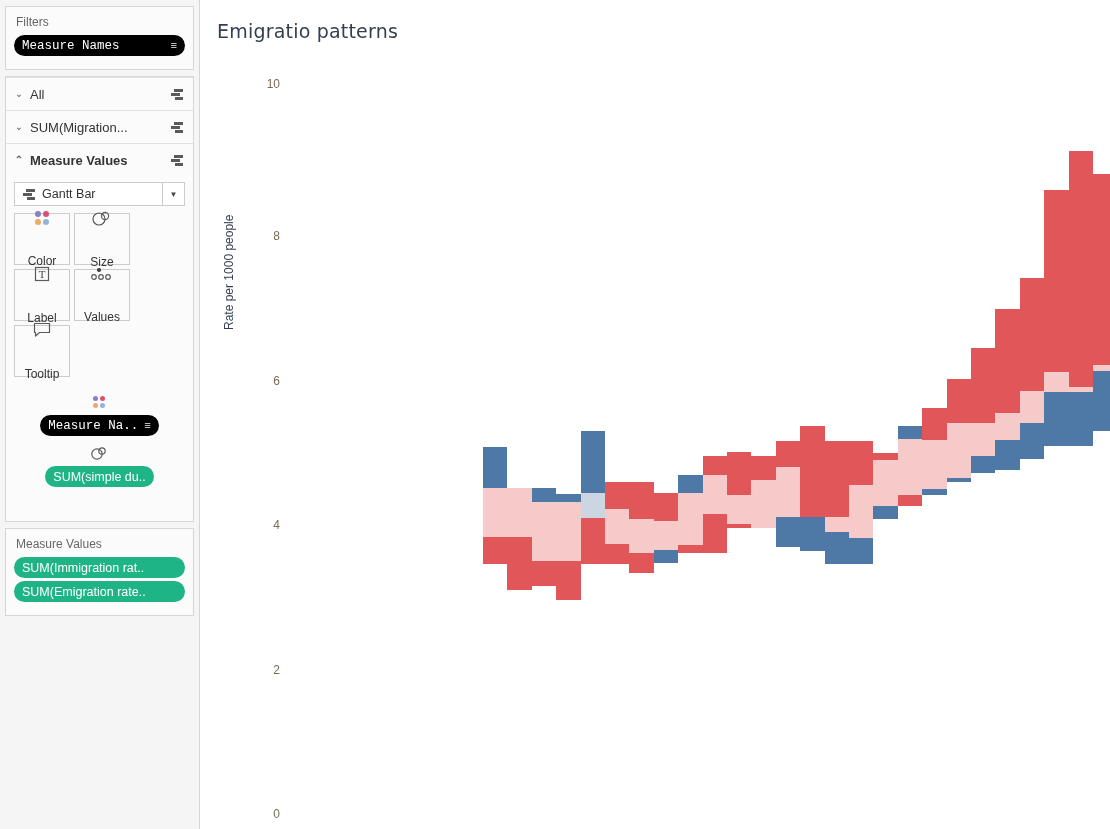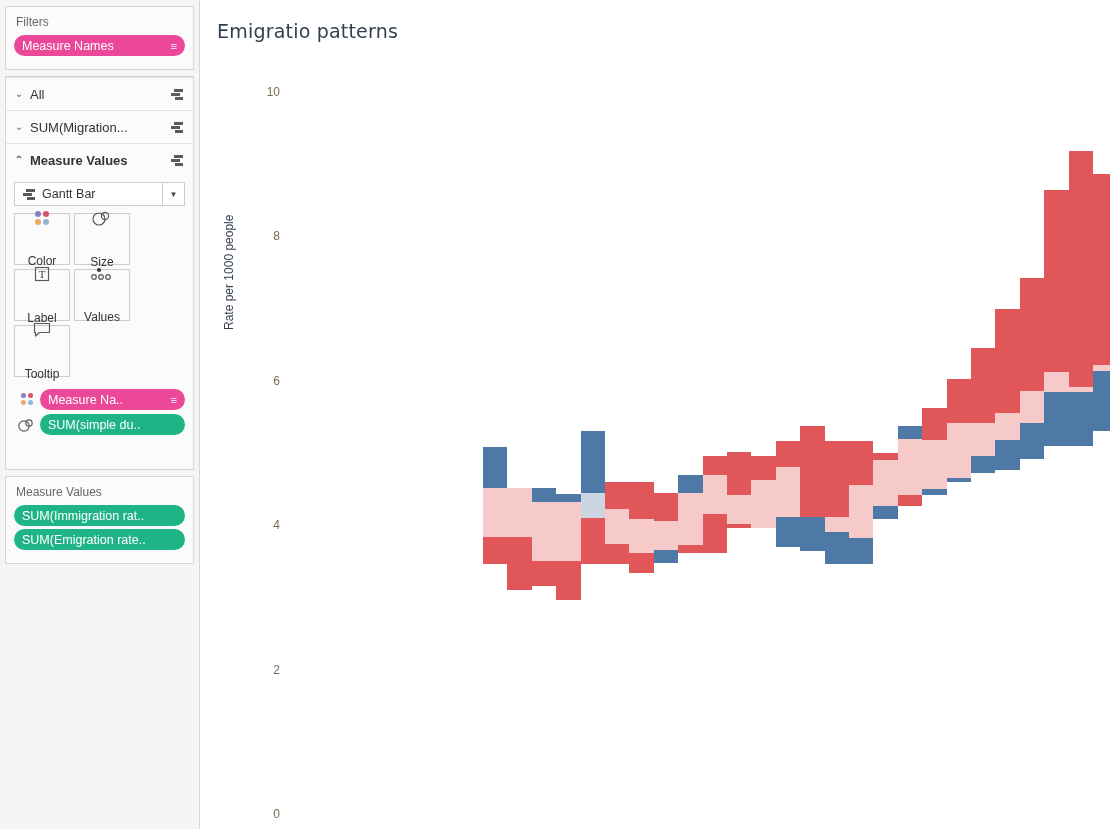--- a/index.html
+++ b/index.html
@@ -40,21 +40,21 @@
     border-radius: 11px;
     padding: 0 8px;
     color: #ffffff;
     font-size: 12.5px;
     white-space: nowrap;
     overflow: hidden;
     margin-bottom: 3px;
     cursor: pointer;
     user-select: none;
   }
-  .pill.blue { background: #ec4899; }
+  .pill.blue { background: #000000; font-family: Liberation Mono, monospace; }
   .pill.green { background: #1fb486; }
   .pill-label { flex: 1 1 auto; overflow: hidden; text-overflow: clip; }
   .pill-icon { flex: 0 0 auto; margin-left: 6px; font-size: 11px; opacity: .95; }
 
   
   .marks-row {
     display: flex; align-items: center;
     height: 33px;
     border-top: 1px solid #e2e2e2;
     padding: 0 8px 0 6px;
@@ -116,21 +116,21 @@
   .dots b { position: absolute; width: 6px; height: 6px; border-radius: 50%; display:block; }
   .dots b:nth-child(1){ left:0; top:0; background:#8b7fc4; }
   .dots b:nth-child(2){ left:8px; top:0; background:#d9536f; }
   .dots b:nth-child(3){ left:0; top:8px; background:#f0a868; }
   .dots b:nth-child(4){ left:8px; top:8px; background:#93b3d7; }
   .dots.small { width: 13px; height: 13px; }
   .dots.small b { width: 5px; height: 5px; }
   .dots.small b:nth-child(2), .dots.small b:nth-child(4){ left: 7px; }
   .dots.small b:nth-child(3), .dots.small b:nth-child(4){ top: 7px; }
 
-  .encoding-row { display: flex; align-items: center; padding: 0 8px; margin-top: 2px; }
+  .encoding-row { display: flex; align-items: center; padding: 0 8px; margin-top: 2px; flex-direction: column; }
   .encoding-row .enc-icon {
     flex: 0 0 26px; display: flex; align-items: center; justify-content: center;
   }
   .encoding-row .pill { flex: 1 1 auto; margin-bottom: 0; }
   .encoding-row + .encoding-row { margin-top: 4px; }
 
   
   #viz { position: relative; flex: 1 1 auto; background: #ffffff; height: 829px; }
   #viz-title {
     position: absolute; left: 17px; top: 20px;
@@ -322,21 +322,21 @@
 
   <div id="viz">
     <div id="viz-title">Emigratio patterns</div>
     <div id="y-axis-title">Rate per 1000 people</div>
     <div id="ytick-layer">
         <div class="ytick" style="top: 814px;">0</div>
         <div class="ytick" style="top: 669.6px;">2</div>
         <div class="ytick" style="top: 525.2px;">4</div>
         <div class="ytick" style="top: 380.8px;">6</div>
         <div class="ytick" style="top: 236.4px;">8</div>
-        <div class="ytick" style="top: 92px;">10</div>
+        <div class="ytick" style="top: 84px;">10</div>
       </div>
     <div id="plot">
         <div class="bar" style="left: 203px; width: 24.4px; top: 447.224px; height: 40.432px; background: rgb(78, 121, 167);"></div>
         <div class="bar" style="left: 203px; width: 24.4px; top: 536.752px; height: 27.436px; background: rgb(225, 87, 89);"></div>
         <div class="bar" style="left: 203px; width: 24.4px; top: 487.656px; height: 49.096px; background: rgb(247, 202, 202);"></div>
         <div class="bar" style="left: 227.4px; width: 24.4px; top: 536.752px; height: 53.428px; background: rgb(225, 87, 89);"></div>
         <div class="bar" style="left: 227.4px; width: 24.4px; top: 487.656px; height: 49.096px; background: rgb(247, 202, 202);"></div>
         <div class="bar" style="left: 251.8px; width: 24.4px; top: 487.656px; height: 14.44px; background: rgb(78, 121, 167);"></div>
         <div class="bar" style="left: 251.8px; width: 24.4px; top: 560.578px; height: 25.27px; background: rgb(225, 87, 89);"></div>
         <div class="bar" style="left: 251.8px; width: 24.4px; top: 502.096px; height: 58.482px; background: rgb(247, 202, 202);"></div>

